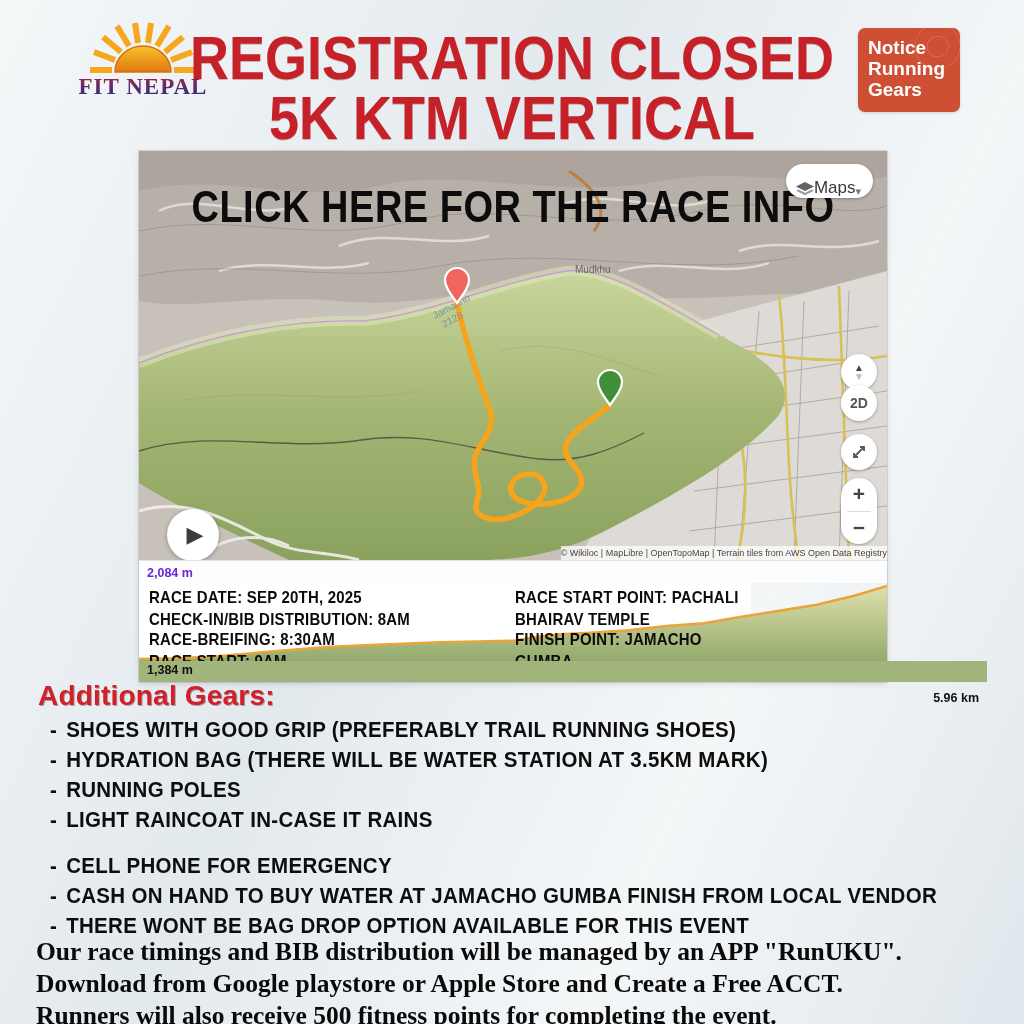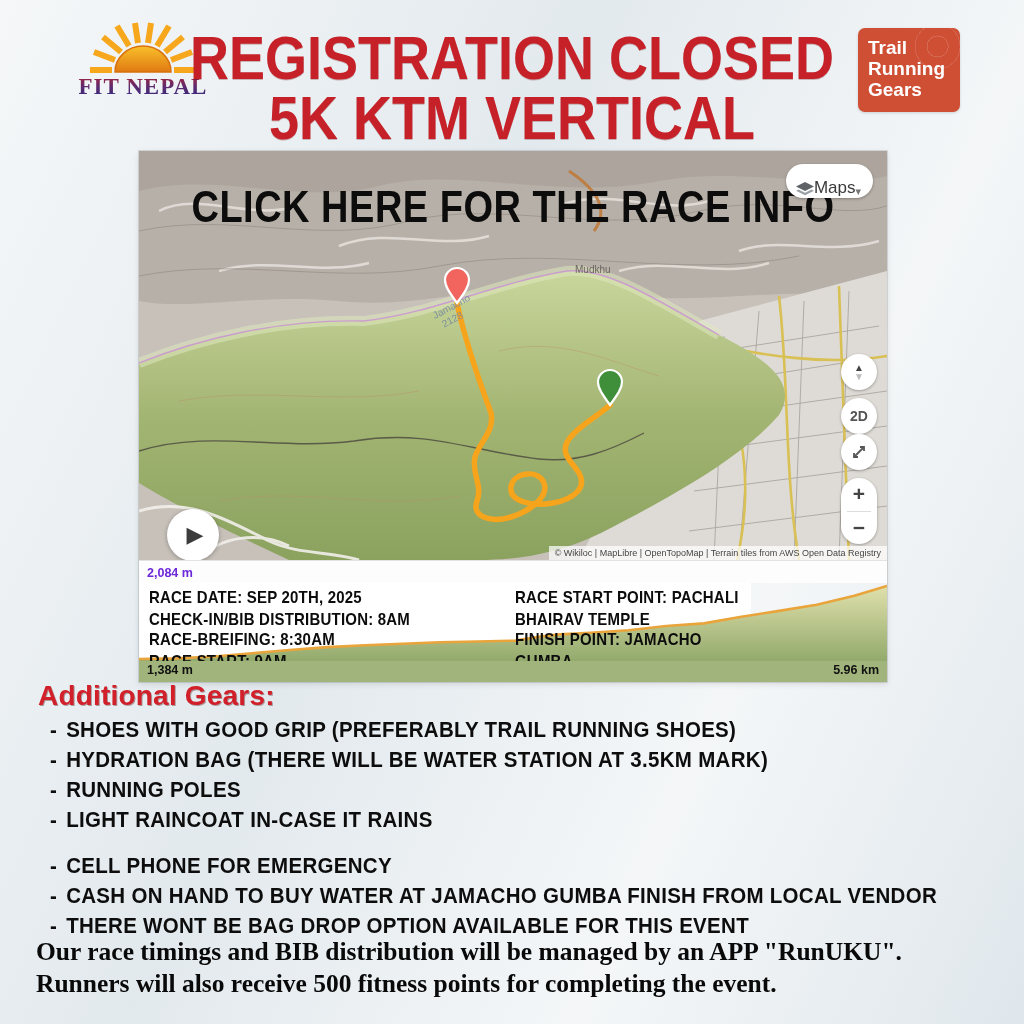--- a/index.html
+++ b/index.html
@@ -52,34 +52,34 @@
   }
   .zoom-half{flex:1;display:flex;align-items:center;justify-content:center;font-size:21px;font-weight:700;color:#444;cursor:pointer;}
   #zoom-divider{height:1px;background:#ddd;margin:0 6px;}
   #play-btn{
     position:absolute;left:28px;top:358px;width:52px;height:52px;border-radius:50%;background:#fff;
     box-shadow:0 1px 4px rgba(0,0,0,.3);display:flex;align-items:center;justify-content:center;cursor:pointer;
   }
   #play-btn span{font-size:22px;color:#3c3c3c;margin-left:4px;}
   #map-attrib{
     position:absolute;right:0;bottom:0;background:rgba(255,255,255,.72);
-    font-size:9px;color:#454545;padding:2px 6px;white-space:nowrap;
+    font-size:9px;color:#454545;padding:2px 0;white-space:nowrap;
   }
   
   #elev-head{position:relative;width:748px;height:23px;background:#fdfdfd;border-top:1px solid #e3e3e3;}
   #elev-head .lbl{position:absolute;left:8px;bottom:3px;font-weight:700;font-size:12.5px;color:#6d28d9;}
   #elev-chart{position:relative;width:612px;height:78px;background:#fff;}
   #elev-chart svg{position:absolute;left:0;top:0;}
   .elev-text{position:absolute;top:4px;font-weight:700;font-size:15px;line-height:19.5px;letter-spacing:.2px;color:#0c0c0c;transform:scaleY(1.08);transform-origin:left top;}
   #elev-left{left:10px;}
   #elev-right{left:376px;}
-  #elev-foot{position:relative;width:748px;height:21px;background:#a0b47c;}
+  #elev-foot{position:relative;width:848px;height:21px;background:#a0b47c;}
   #elev-foot .lbl{position:absolute;top:2px;font-weight:700;font-size:12.5px;color:#111;}
   #elev-foot .lbl.min{left:8px;}
-  #elev-foot .lbl.dist{right:8px;}
+  #elev-foot .lbl.dist{right:8px;margin-top:28px;}
   
   .red-heading{
     position:absolute;left:38px;font-weight:700;font-size:28px;color:#d2202a;
     letter-spacing:.2px;text-shadow:1px 1px 0 rgba(60,0,0,.35);
   }
   .bullet-list{position:absolute;left:50px;width:950px;}
   .li{font-weight:700;font-size:20.5px;line-height:30px;color:#0d0d0d;letter-spacing:.3px;transform:scaleY(1.06);transform-origin:left top;}
   .li .dash{margin-right:9px;}
   #footer-para{position:absolute;left:36px;top:936px;width:980px;font-family:"Liberation Serif",serif;font-weight:700;font-size:25.5px;line-height:32px;color:#090909;}
 </style>
@@ -117,21 +117,21 @@
       <text x="87" y="72" text-anchor="middle" font-family="Liberation Serif, serif" font-weight="700" font-size="23" letter-spacing="1" fill="url(#fitg)">FIT NEPAL</text>
     </svg>
   </div>
 
   <div id="title">
     <div class="title-line">REGISTRATION CLOSED</div>
     <div class="title-line" style="margin-top:4px;">5K KTM VERTICAL</div>
   </div>
 
   <div id="trn-logo">
-    <div>Trail</div>
+    <div>Notice</div>
     <div>Running</div>
     <div>Gears</div>
   </div>
 
   <div id="map-panel">
     <div id="map">
       <svg class="terrain" width="748" height="409" viewBox="0 0 748 409" preserveAspectRatio="none">
         <defs>
           <linearGradient id="gg" x1="0" y1="0" x2="0" y2="1">
             <stop offset="0" stop-color="#c9d69c"></stop>
@@ -216,21 +216,21 @@
           <path d="M2.5,7.5 L9,10.8 L15.5,7.5 L18,8.8 L9,13.3 L0,8.8 Z" fill="#9aa0a6"></path>
         </svg>
         <span>Maps</span>
         <span style="font-size:11px;color:#777;">▾</span>
       </div>
 
       <div class="ctrl-circle" style="top:203px;">
         <span style="font-size:10px;line-height:9px;color:#444;">▲</span>
         <span style="font-size:10px;line-height:9px;color:#bbb;">▼</span>
       </div>
-      <div class="ctrl-circle" style="top:247px;font-weight:700;font-size:14px;text-align:right;">
+      <div class="ctrl-circle" style="top:234px;font-weight:700;font-size:14px;text-align:right;">
         <span>2D</span>
       </div>
       <div class="ctrl-circle" style="top:283px;">
         <svg width="16" height="16" viewBox="0 0 16 16">
           <line x1="4" y1="12" x2="12" y2="4" stroke="#555" stroke-width="1.8"></line>
           <path d="M9,3 L13,3 L13,7" fill="none" stroke="#555" stroke-width="1.8"></path>
           <path d="M3,9 L3,13 L7,13" fill="none" stroke="#555" stroke-width="1.8"></path>
         </svg>
       </div>
       <div id="zoom-pill">
@@ -288,16 +288,17 @@
   </div>
 
   <div class="bullet-list" style="top:850px;">
     <div class="li"><span class="dash">-</span><span>CELL PHONE FOR EMERGENCY</span></div>
     <div class="li"><span class="dash">-</span><span>CASH ON HAND TO BUY WATER AT JAMACHO GUMBA FINISH FROM LOCAL VENDOR</span></div>
     <div class="li"><span class="dash">-</span><span>THERE WONT BE BAG DROP OPTION AVAILABLE FOR THIS EVENT</span></div>
   </div>
 
   <div id="footer-para">
     <div>Our race timings and BIB distribution will be managed by an APP "RunUKU".</div>
+    <div>Download from Google playstore or Apple Store and Create a Free ACCT.</div>
     <div>Runners will also receive 500 fitness points for completing the event.</div>
   </div>
 
 </div>
 
 </body></html>

